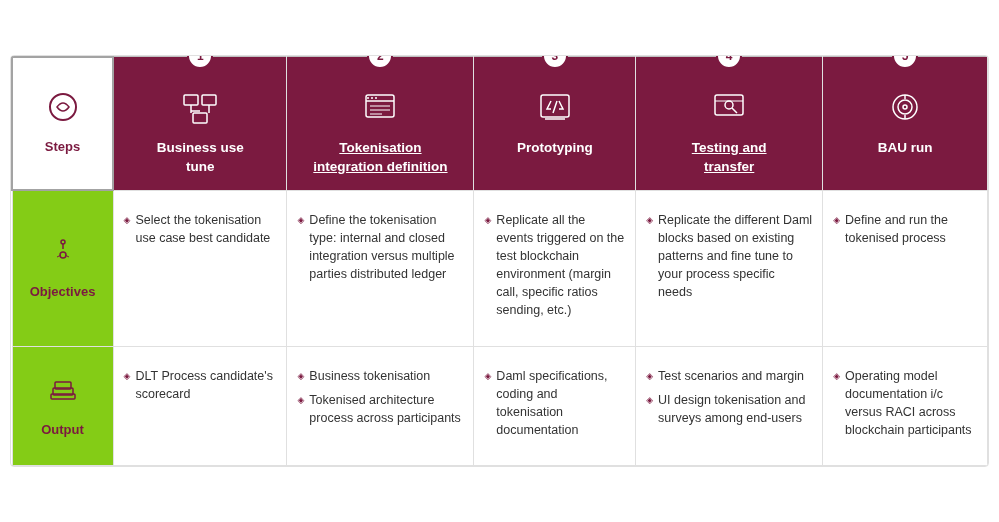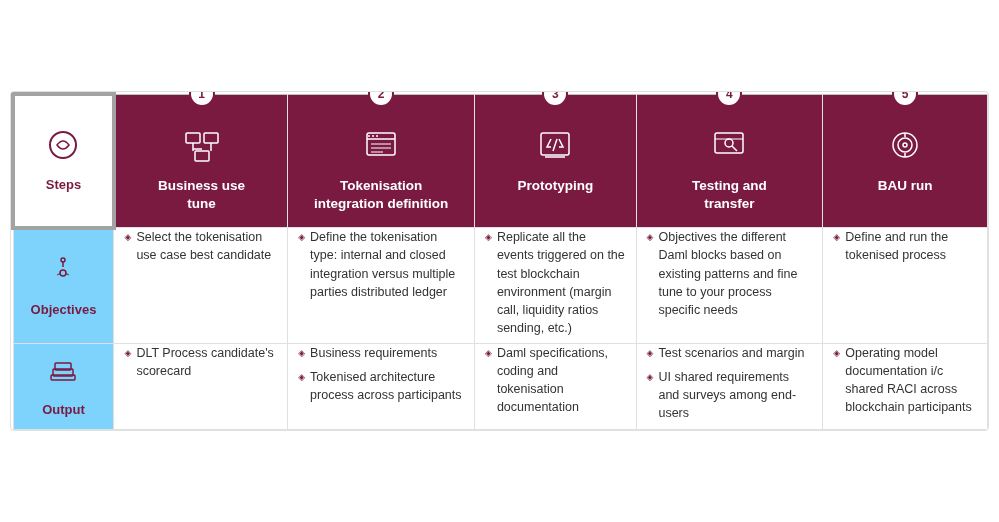--- a/index.html
+++ b/index.html
@@ -68,29 +68,29 @@
     .header-row {
       position: relative;
     }
     .icon-area {
       margin: 14px 0 8px;
       font-size: 26px;
       line-height: 1;
     }
     
     .content-row td {
-      padding: 0 10px;
+      padding: 20px 10px;
       font-size: 12.5px;
       color: #333;
       line-height: 1.45;
     }
     .content-row td.label-col {
       text-align: center;
       vertical-align: middle;
-      background: #7dd3fc;
+      background: #84cc16;
     }
     .row-label {
       color: #7b1a40;
       font-weight: bold;
       font-size: 13px;
       margin-top: 6px;
       display: block;
     }
     .row-icon {
       font-size: 26px;
@@ -116,21 +116,21 @@
     }
   </style>
 </head>
 <body>
 
 <div class="container">
   <table>
 
     <tbody>
         <tr class="header-row">
-      <td class="label-col" style="width:100px; border:4px solid #a3a3a3; vertical-align:middle;margin-left:28px;">
+      <td class="label-col" style="width:100px; border:2px solid #a3a3a3; vertical-align:middle;margin-left:28px;">
         <span class="row-icon">
           <svg width="32" height="32" viewBox="0 0 32 32" fill="none">
             <circle cx="16" cy="16" r="13" stroke="#7b1a40" stroke-width="2" fill="none"></circle>
             <path d="M10 16 Q16 8 22 16 Q16 24 10 16Z" stroke="#7b1a40" stroke-width="1.5" fill="none"></path>
           </svg>
         </span>
         <span class="row-label">Steps</span>
       </td>
       <td style="width:172px; padding-top:20px;">
         <div class="step-number">1</div>
@@ -154,21 +154,21 @@
             <rect x="6" y="4" width="28" height="22" rx="2" stroke="white" stroke-width="1.5" fill="none"></rect>
             <line x1="6" y1="10" x2="34" y2="10" stroke="white" stroke-width="1.5"></line>
             <line x1="10" y1="15" x2="30" y2="15" stroke="white" stroke-width="1"></line>
             <line x1="10" y1="19" x2="30" y2="19" stroke="white" stroke-width="1"></line>
             <line x1="10" y1="23" x2="22" y2="23" stroke="white" stroke-width="1"></line>
             <circle cx="8" cy="7" r="1" fill="white"></circle>
             <circle cx="12" cy="7" r="1" fill="white"></circle>
             <circle cx="16" cy="7" r="1" fill="white"></circle>
           </svg>
         </div>
-        <div style="white-space:pre-line;">Tokenisation
+        <div style="white-space:pre-line;text-decoration:underline;">Tokenisation
 integration definition</div>
       </td>
       <td style="width:160px; padding-top:20px;">
         <div class="step-number">3</div>
         <div class="icon-area">
           <svg width="40" height="36" viewBox="0 0 40 36" fill="none">
             <rect x="6" y="4" width="28" height="22" rx="2" stroke="white" stroke-width="1.5" fill="none"></rect>
             <polyline points="16,10 12,18 16,18" stroke="white" stroke-width="1.5" fill="none"></polyline>
             <polyline points="24,10 28,18 24,18" stroke="white" stroke-width="1.5" fill="none"></polyline>
             <line x1="18" y1="22" x2="22" y2="10" stroke="white" stroke-width="1.5"></line>
@@ -180,21 +180,21 @@
       <td style="width:185px; padding-top:20px;">
         <div class="step-number">4</div>
         <div class="icon-area">
           <svg width="40" height="36" viewBox="0 0 40 36" fill="none">
             <rect x="6" y="4" width="28" height="20" rx="2" stroke="white" stroke-width="1.5" fill="none"></rect>
             <circle cx="20" cy="14" r="4" stroke="white" stroke-width="1.5" fill="none"></circle>
             <line x1="23" y1="17" x2="28" y2="22" stroke="white" stroke-width="1.5"></line>
             <line x1="6" y1="10" x2="34" y2="10" stroke="white" stroke-width="1"></line>
           </svg>
         </div>
-        <div style="white-space:pre-line;">Testing and
+        <div style="white-space:pre-line;text-decoration:underline;">Testing and
 transfer</div>
       </td>
       <td style="width:163px; padding-top:20px;">
         <div class="step-number">5</div>
         <div class="icon-area">
           <svg width="40" height="36" viewBox="0 0 40 36" fill="none">
             <circle cx="20" cy="16" r="12" stroke="white" stroke-width="1.5" fill="none"></circle>
             <circle cx="20" cy="16" r="7" stroke="white" stroke-width="1.5" fill="none"></circle>
             <circle cx="20" cy="16" r="2" stroke="white" stroke-width="1.5" fill="none"></circle>
             <line x1="20" y1="4" x2="20" y2="8" stroke="white" stroke-width="1.5"></line>
@@ -223,26 +223,26 @@
           <span>Select the tokenisation use case best candidate</span>
         </div>
       </td>
       <td>
         <div class="bullet">
           <span>Define the tokenisation type: internal and closed integration versus multiple parties distributed ledger</span>
         </div>
       </td>
       <td>
         <div class="bullet">
-          <span>Replicate all the events triggered on the test blockchain environment (margin call, liquidity ratios sending, etc.)</span>
-        </div>
-      </td>
-      <td>
-        <div class="bullet">
-          <span>Objectives the different Daml blocks based on existing patterns and fine tune to your process specific needs</span>
+          <span>Replicate all the events triggered on the test blockchain environment (margin call, specific ratios sending, etc.)</span>
+        </div>
+      </td>
+      <td>
+        <div class="bullet">
+          <span>Replicate the different Daml blocks based on existing patterns and fine tune to your process specific needs</span>
         </div>
       </td>
       <td>
         <div class="bullet">
           <span>Define and run the tokenised process</span>
         </div>
       </td>
     </tr>
 
     <tr class="content-row">
@@ -256,40 +256,40 @@
         </span>
         <span class="row-label">Output</span>
       </td>
       <td>
         <div class="bullet">
           <span>DLT Process candidate's scorecard</span>
         </div>
       </td>
       <td>
         <div class="bullet">
-          <span>Business requirements</span>
+          <span>Business tokenisation</span>
         </div>
         <div class="bullet">
           <span>Tokenised architecture process across participants</span>
         </div>
       </td>
       <td>
         <div class="bullet">
           <span>Daml specifications, coding and tokenisation documentation</span>
         </div>
       </td>
       <td>
         <div class="bullet">
           <span>Test scenarios and margin</span>
         </div>
         <div class="bullet">
-          <span>UI shared requirements and surveys among end-users</span>
-        </div>
-      </td>
-      <td>
-        <div class="bullet">
-          <span>Operating model documentation i/c shared RACI across blockchain participants</span>
+          <span>UI design tokenisation and surveys among end-users</span>
+        </div>
+      </td>
+      <td>
+        <div class="bullet">
+          <span>Operating model documentation i/c versus RACI across blockchain participants</span>
         </div>
       </td>
     </tr>
   </tbody>
     </table>
 </div>
 
 </body></html>

